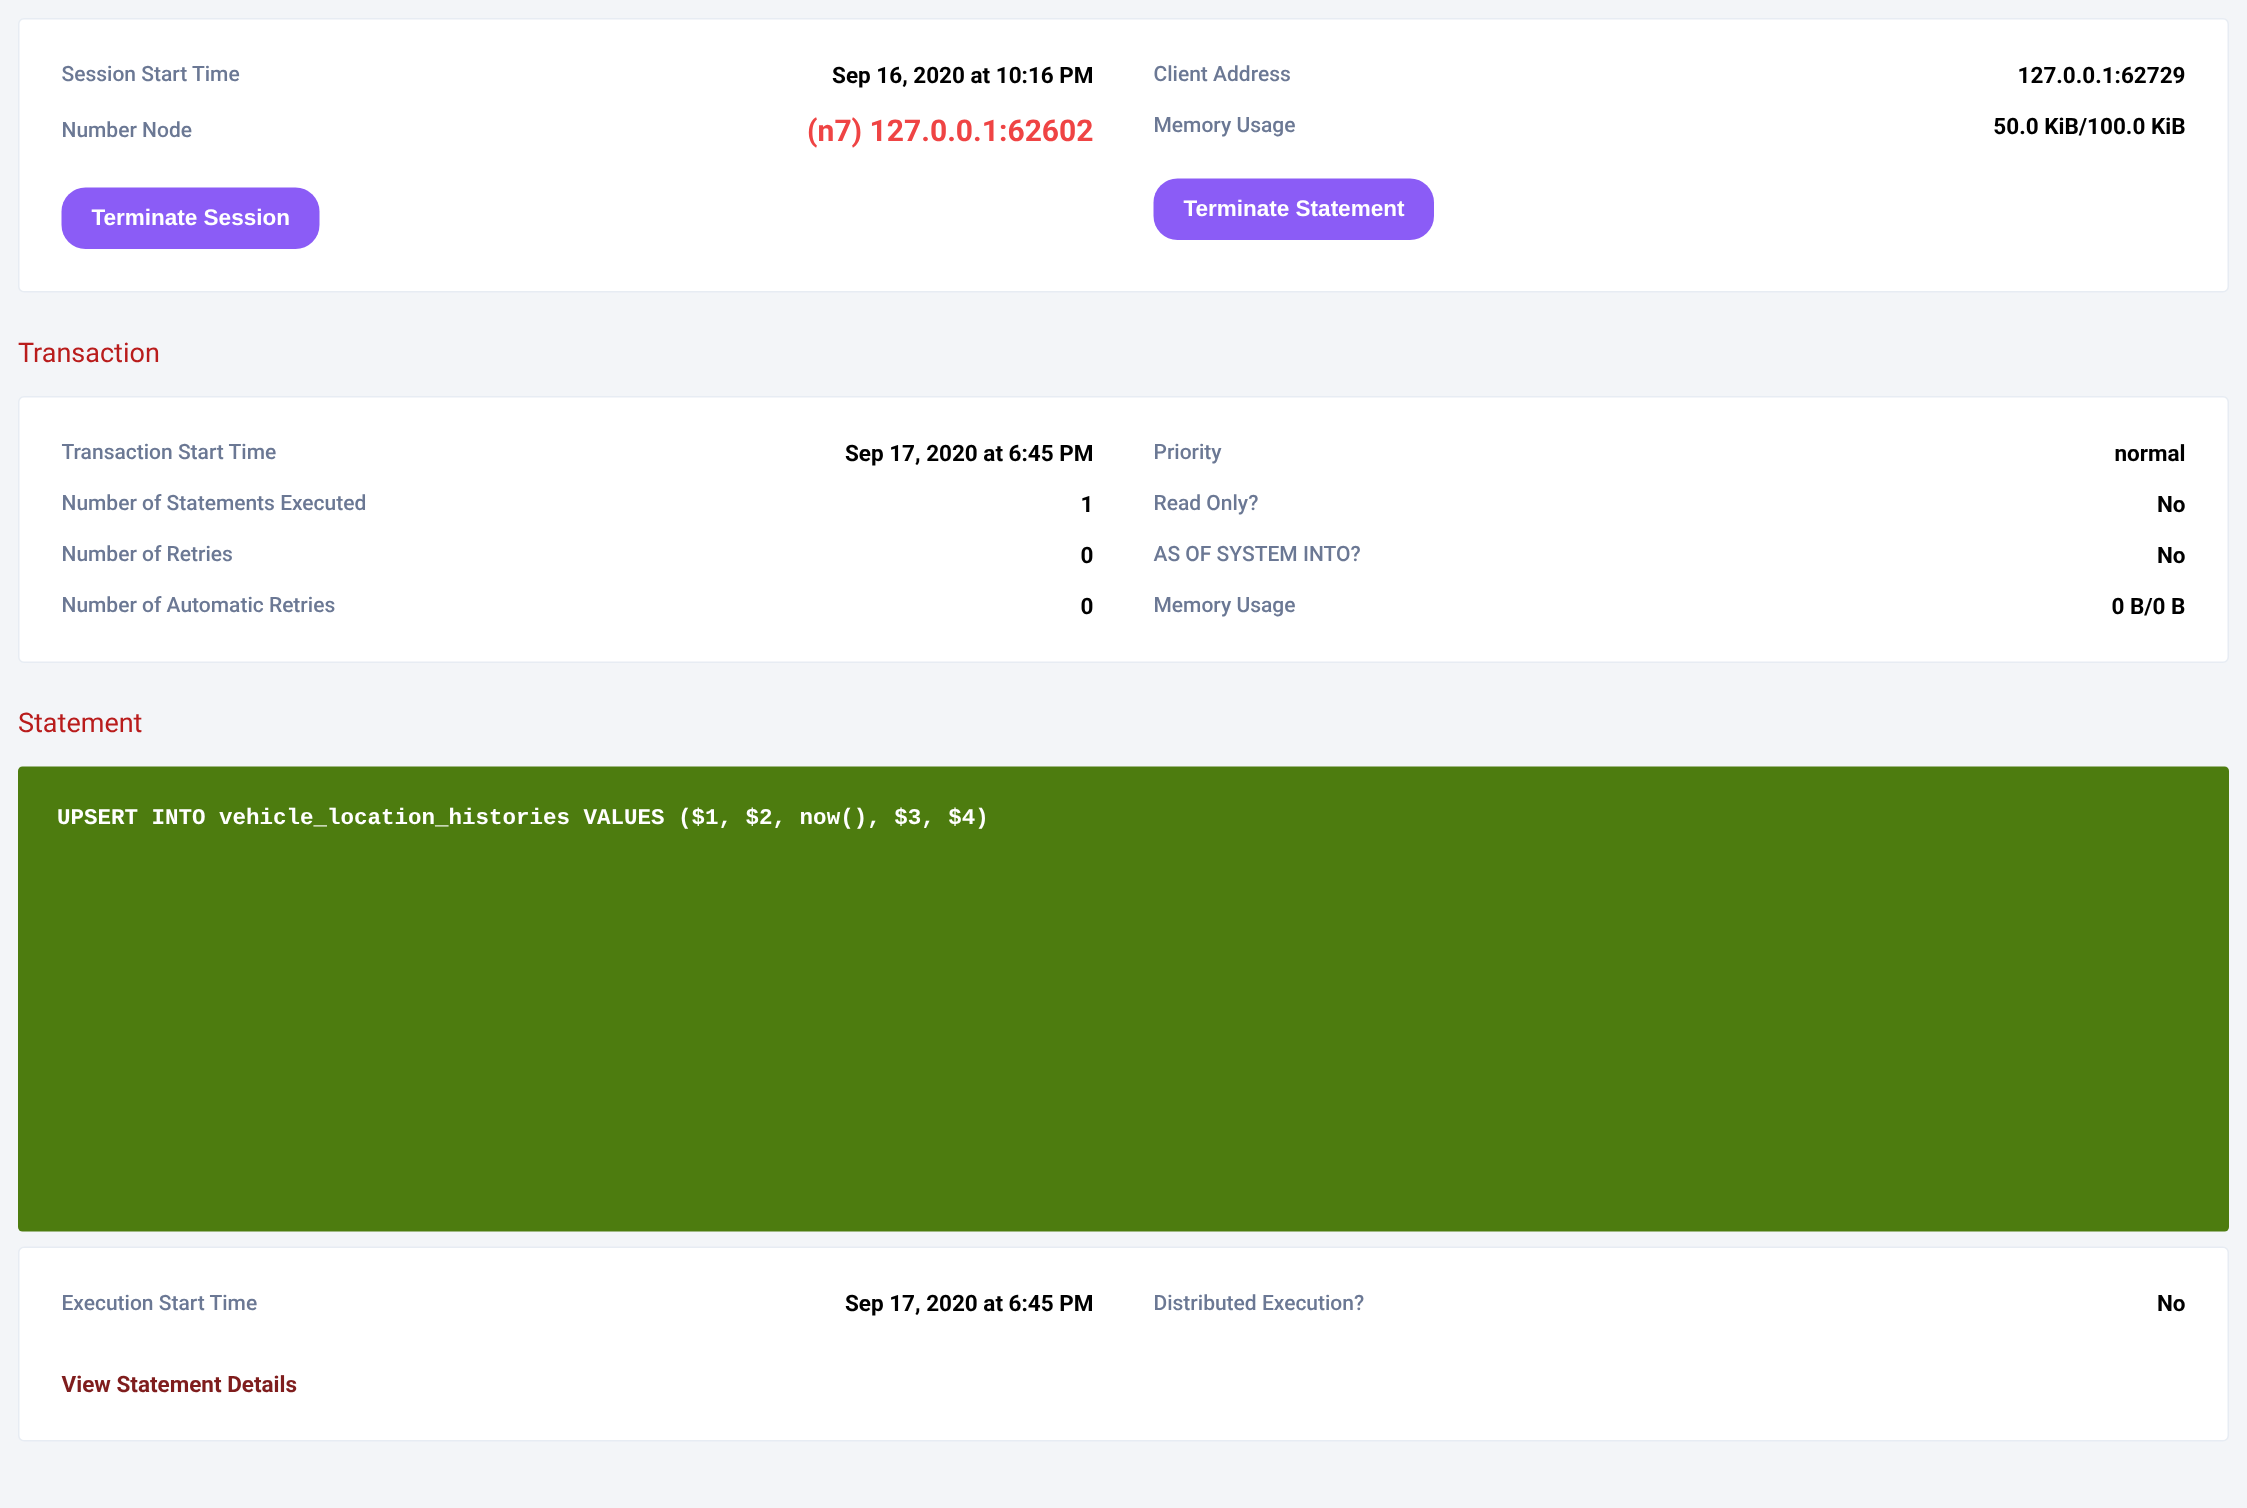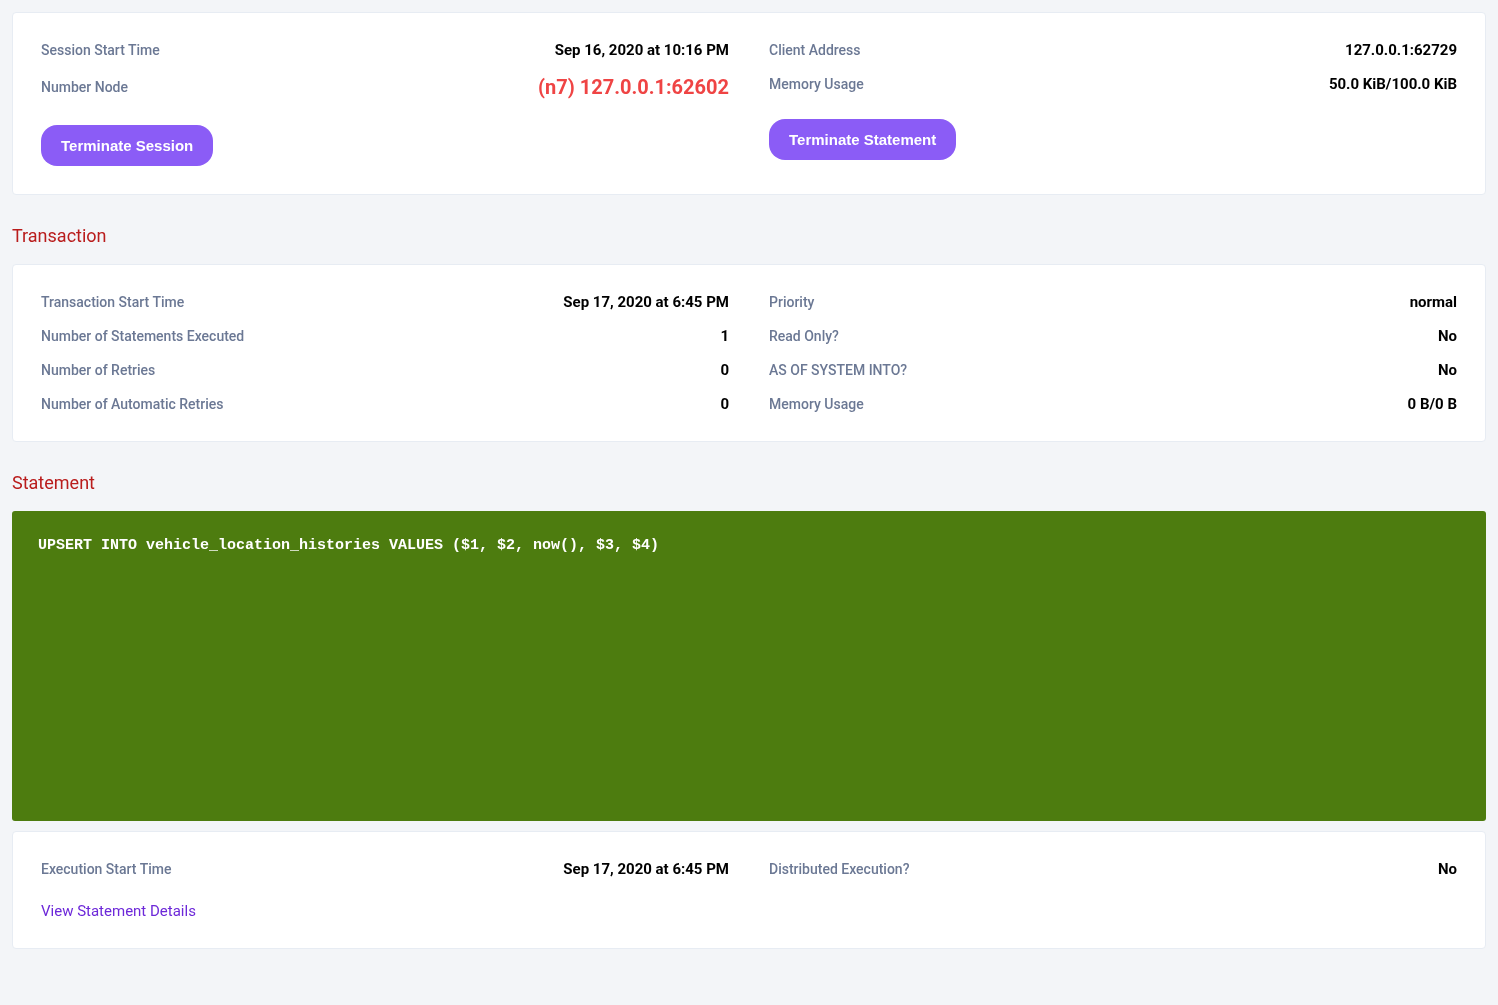--- a/index.html
+++ b/index.html
@@ -72,27 +72,27 @@
     font-family: "SFMono-Regular", Consolas, "Liberation Mono", Menlo, monospace;
     font-size: 15px;
     font-weight: 600;
     padding: 26px;
     border-radius: 3px;
     min-height: 310px;
     white-space: pre;
     margin-bottom: 10px;
   }
   .link {
-    color: #6d28d9;
+    color: #7f1d1d;
     font-size: 15px;
-    font-weight: 400;
+    font-weight: 700;
     text-decoration: none;
     cursor: pointer;
     display: inline-block;
-    margin-top: 8px;
+    margin-top: 20px;
   }
 </style>
 </head>
 <body>
 
 <div class="card">
   <div class="two-col">
     <div class="col">
       <div class="row">
         <span class="label">Session Start Time</span>

